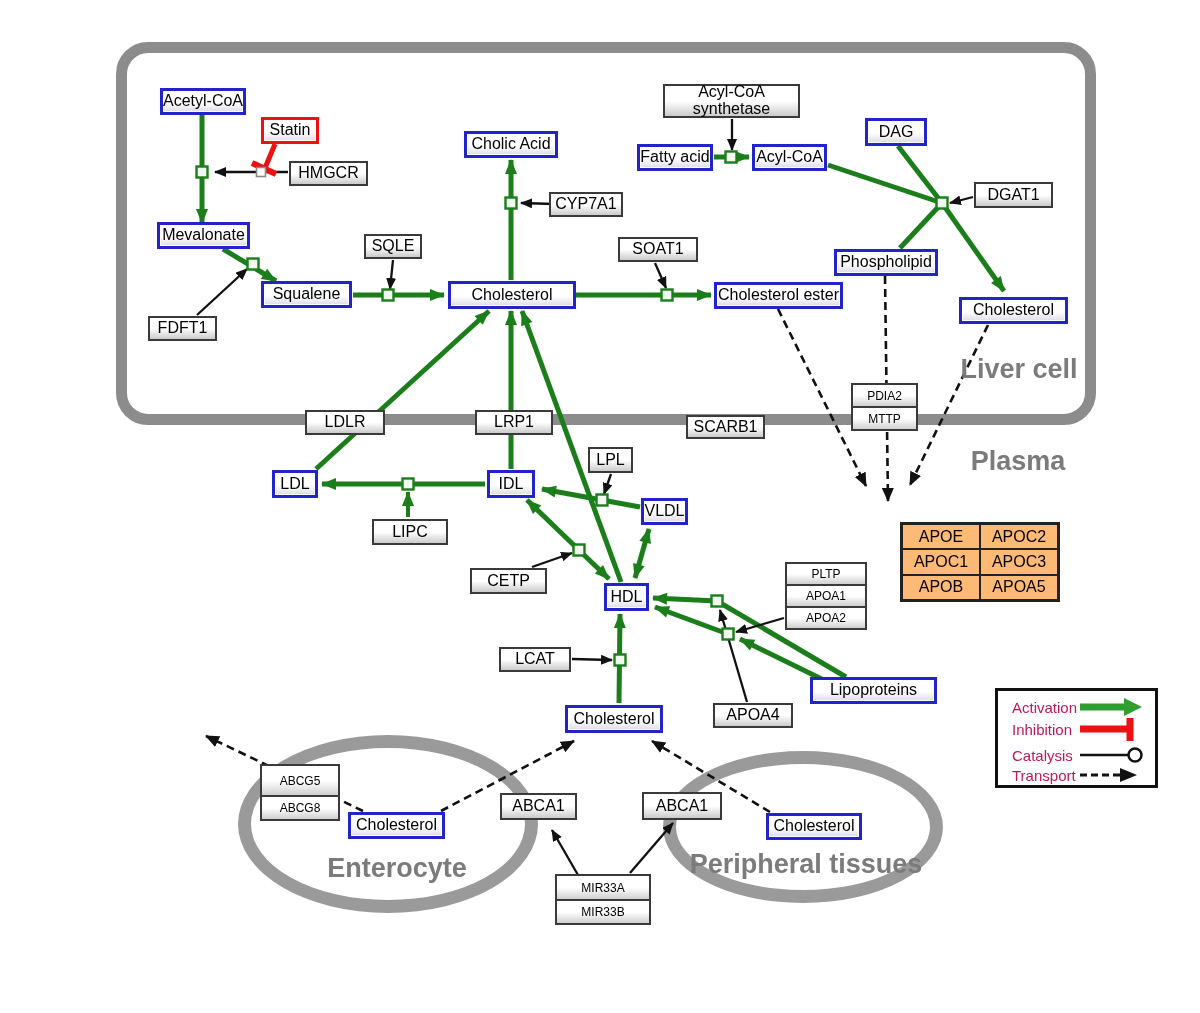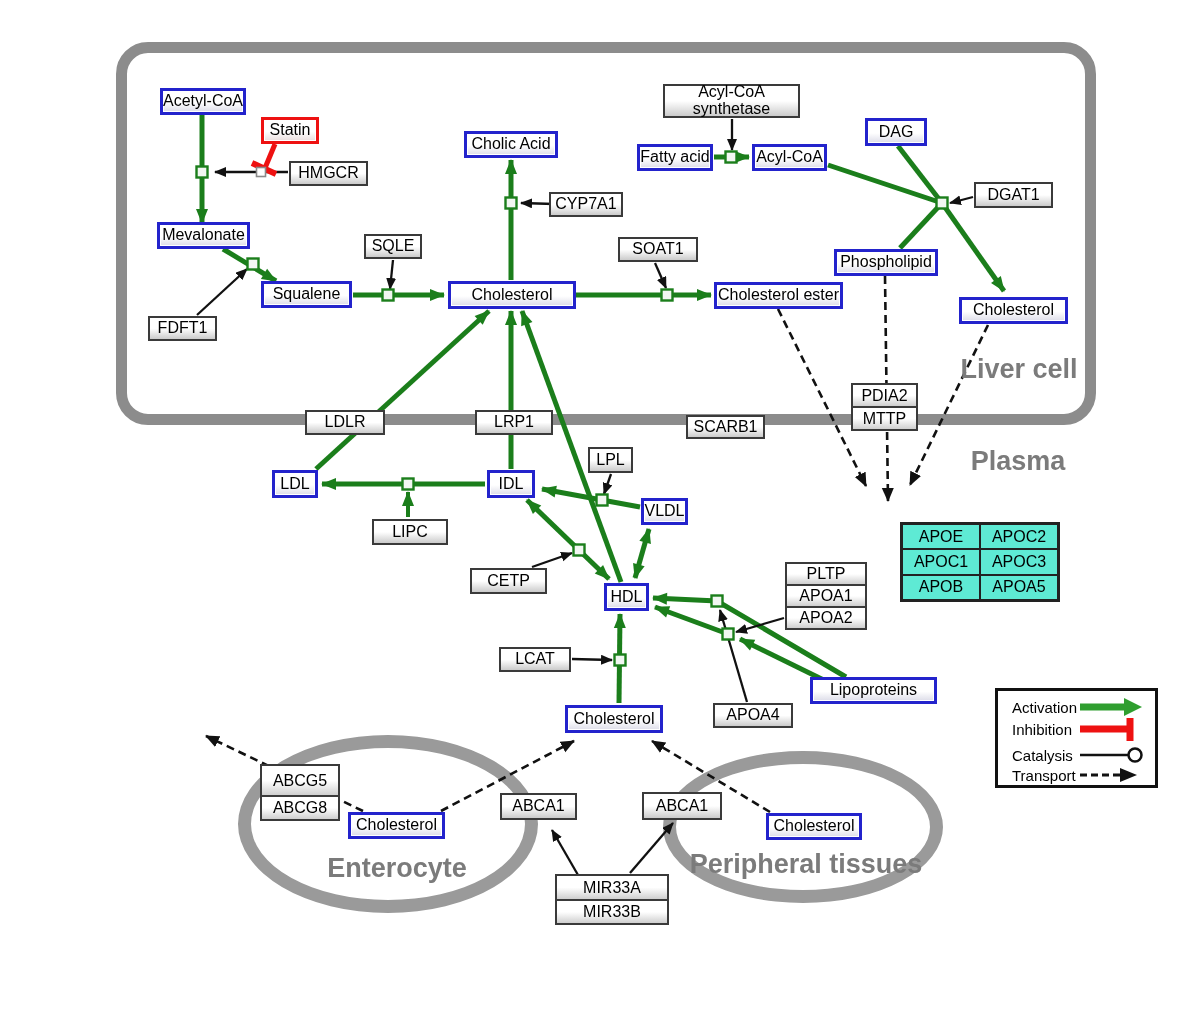--- a/index.html
+++ b/index.html
@@ -7,27 +7,27 @@
   .compartment{position:absolute;z-index:0;}
   #liver-rect{left:116px;top:42px;width:958px;height:361px;border:11px solid #8c8c8c;border-radius:32px;}
   .cell-ellipse{border:13px solid #9a9a9a;border-radius:50%;}
   #edges{position:absolute;left:0;top:0;z-index:1;}
   .node{position:absolute;z-index:2;display:flex;align-items:center;justify-content:center;font-size:16px;color:#000;text-align:center;line-height:1.05;box-sizing:border-box;white-space:nowrap;}
   .wrap{white-space:normal;}
   .met{border:3px solid #2323cc;background:linear-gradient(#ffffff 55%,#dcdce8);box-shadow:inset 0 0 0 1px #fff;}
   .gene{border:2px solid #3a3a3a;background:linear-gradient(#ffffff 50%,#cbcbcb);}
   .inhib{border:3px solid #ee1111;background:linear-gradient(#ffffff 55%,#e8dcdc);box-shadow:inset 0 0 0 1px #fff;}
   .stack{position:absolute;z-index:2;}
-  .stack .row{position:relative;display:flex;align-items:center;justify-content:center;font-size:16px;border:2px solid #3a3a3a;background:linear-gradient(#ffffff 50%,#cfcfcf);box-sizing:border-box;}
+  .stack .row{position:relative;display:flex;align-items:center;justify-content:center;font-size:12px;border:2px solid #3a3a3a;background:linear-gradient(#ffffff 50%,#cfcfcf);box-sizing:border-box;}
   .stack .row + .row{margin-top:-2px;}
   .biglabel{position:absolute;z-index:2;font-weight:bold;font-size:27px;color:#7b7b7b;text-align:center;}
-  #apo-table{position:absolute;z-index:2;left:900px;top:522px;width:160px;height:80px;display:grid;grid-template-columns:1fr 1fr;grid-template-rows:1fr 1fr 1fr;border:2px solid #222;background:#5eead4;box-sizing:border-box;}
+  #apo-table{position:absolute;z-index:2;left:900px;top:522px;width:160px;height:80px;display:grid;grid-template-columns:1fr 1fr;grid-template-rows:1fr 1fr 1fr;border:2px solid #222;background:#fdba74;box-sizing:border-box;}
   #apo-table .cell{display:flex;align-items:center;justify-content:center;font-size:16px;border:1px solid #222;box-sizing:border-box;}
   #legend{position:absolute;z-index:2;left:995px;top:688px;width:163px;height:100px;border:3px solid #111;background:#fff;box-sizing:border-box;}
-  #legend .lrow{position:absolute;left:14px;font-size:15px;color:#000000;}
+  #legend .lrow{position:absolute;left:14px;font-size:15px;color:#be185d;}
   #legend svg{position:absolute;left:0;top:0;}
 </style>
 </head>
 <body>
 
 <div id="canvas">
 
   <div id="liver-rect" class="compartment"></div>
   <div class="compartment cell-ellipse" style="left:238px;top:735px;width:274px;height:152px;"></div>
   <div class="compartment cell-ellipse" style="left:663px;top:751px;width:254px;height:126px;"></div>
@@ -180,21 +180,21 @@
   <div class="stack" style="left:260px;top:728px;width:80px;">
     <div class="row" style="height:33px;margin-top:36px;">ABCG5</div>
     <div class="row" style="height:26px;">ABCG8</div>
   </div>
 
   <div class="node met" style="left:348px;top:812px;width:97px;height:27px;">Cholesterol</div>
   <div class="node gene" style="left:500px;top:793px;width:77px;height:27px;">ABCA1</div>
   <div class="node gene" style="left:642px;top:792px;width:80px;height:28px;">ABCA1</div>
   <div class="node met" style="left:766px;top:813px;width:96px;height:27px;">Cholesterol</div>
 
-  <div class="stack" style="left:555px;top:874px;width:114px;">
+  <div class="stack" style="left:555px;top:874px;width:96px;">
     <div class="row" style="height:27px;">MIR33A</div>
     <div class="row" style="height:26px;">MIR33B</div>
   </div>
 
   <div class="biglabel" style="left:938px;top:354px;width:162px;">Liver cell</div>
   <div class="biglabel" style="left:937px;top:446px;width:162px;">Plasma</div>
   <div class="biglabel" style="left:297px;top:853px;width:200px;">Enterocyte</div>
   <div class="biglabel" style="left:686px;top:849px;width:240px;">Peripheral tissues</div>
 
   <div id="legend">

